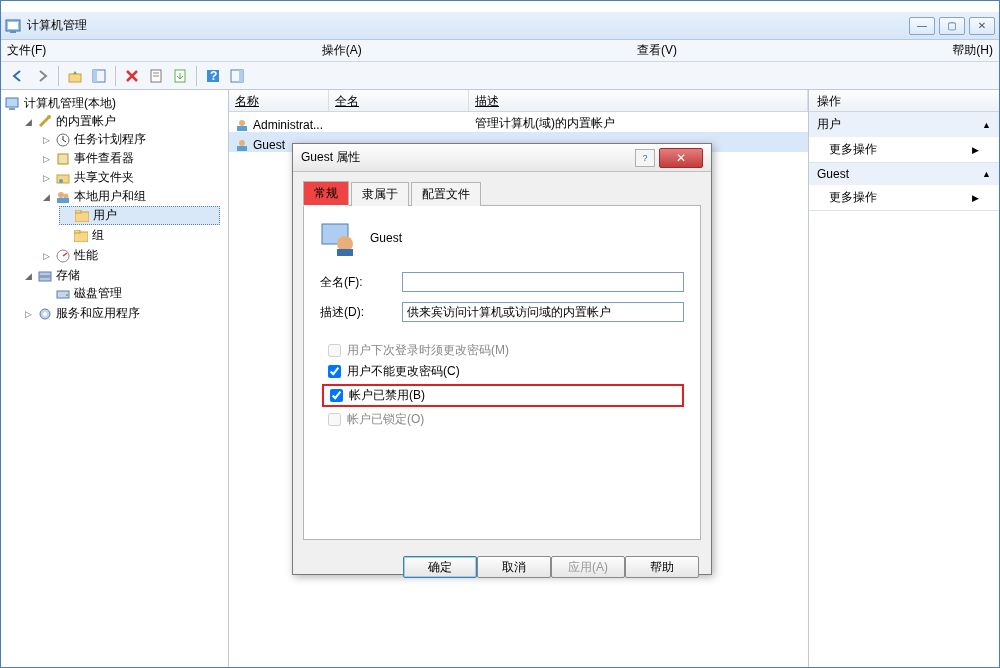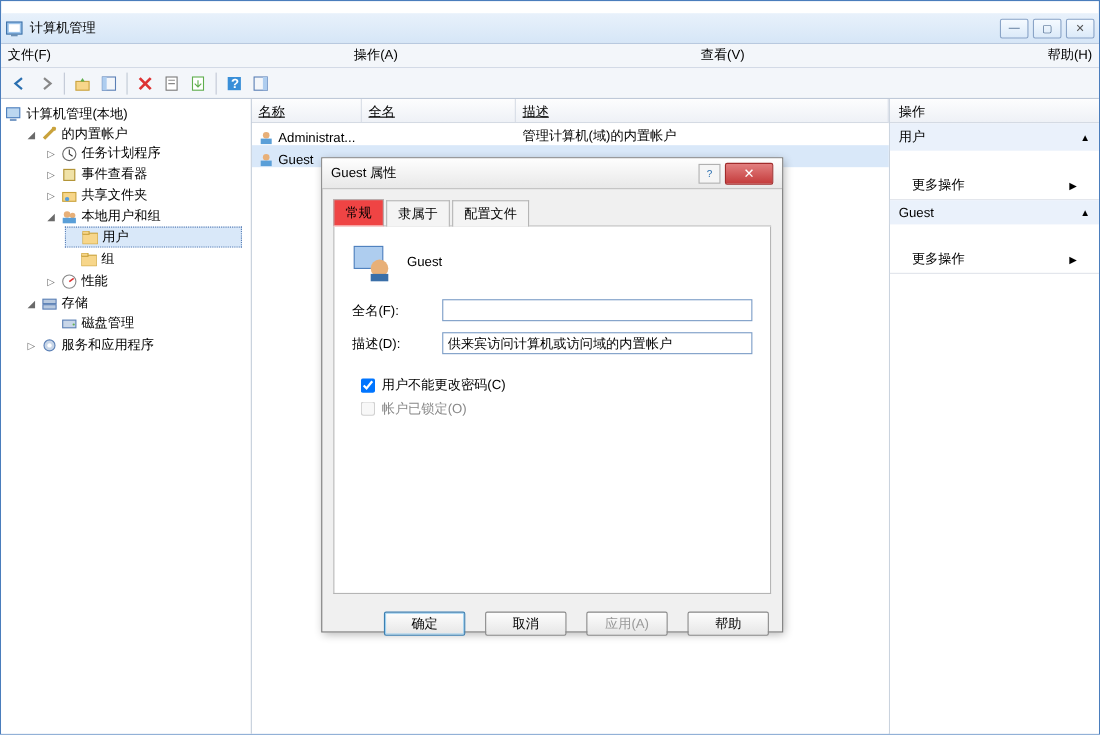--- a/index.html
+++ b/index.html
@@ -38,21 +38,21 @@
 .list-row.selected { background: #d9e8f9; }
 .list-row .cell { padding: 0 6px; display: flex; align-items: center; gap: 4px; }
 .col-name { width: 100px; }
 .col-full { width: 140px; }
 .col-desc { flex: 1; }
 
 .actions-pane { width: 190px; background: #fff; }
 .actions-header { height: 22px; background: linear-gradient(#fdfdfe,#eef1f6); border-bottom: 1px solid #d0d6e0; padding: 3px 8px; }
 .action-group { border-bottom: 1px solid #e0e4ea; }
 .group-head { background: #eaf1fb; padding: 4px 8px; display: flex; justify-content: space-between; align-items: center; }
-.group-item { padding: 4px 20px; display: flex; justify-content: space-between; align-items: center; margin-top: 19px; }
+.group-item { padding: 4px 20px; display: flex; justify-content: space-between; align-items: center; }
 .tri { font-size: 9px; }
 
 
 .dialog { position: absolute; left: 292px; top: 143px; width: 420px; height: 432px; background: #f0f0f0; border: 1px solid #7a7a7a; box-shadow: 2px 2px 8px rgba(0,0,0,0.3); }
 .dlg-title { height: 28px; background: linear-gradient(#fefefe,#e8e8e8); border-bottom: 1px solid #c0c0c0; display: flex; align-items: center; padding: 0 8px; }
 .dlg-title .spacer { flex: 1; }
 .dlg-spin { width: 20px; height: 18px; border: 1px solid #b0b0b0; background: #f5f5f5; margin-left: 4px; font-size: 9px; display: flex; align-items: center; justify-content: center; color: #2a6fb0; }
 .dlg-close { width: 44px; height: 20px; background: linear-gradient(#e27f7f,#c43b3b); color: #fff; display: flex; align-items: center; justify-content: center; margin-left: 4px; border-radius: 2px; border: 1px solid #a12b2b; }
 .dlg-body { padding: 8px 10px; }
 .tabs { display: flex; align-items: flex-end; border-bottom: 1px solid #b5b5b5; }
@@ -61,21 +61,21 @@
 .tab-page { background: #fff; border: 1px solid #b5b5b5; border-top: none; padding: 14px 16px; height: 334px; }
 .user-head { display: flex; align-items: center; gap: 14px; margin-bottom: 16px; }
 .user-icon { width: 36px; height: 36px; }
 .form-row { display: flex; align-items: center; margin-bottom: 10px; gap: 10px; }
 .form-row label { width: 72px; }
 .form-row input[type=text] { flex: 1; height: 20px; border: 1px solid #7a9cc6; padding: 0 4px; }
 .chk-row { display: flex; align-items: center; gap: 6px; margin: 4px 0 4px 8px; }
 .chk-row.disabled { color: #888; }
 .chk-row input { width: 13px; height: 13px; }
 .highlight { border: 2px solid #d22; padding: 1px 4px 1px 6px; margin-left: 2px; }
-.dlg-buttons { display: flex; justify-content: flex-end; gap: 18px; padding: 8px 12px; }
+.dlg-buttons { display: flex; justify-content: flex-end; gap: 0; padding: 8px 12px; }
 .dlg-buttons button { width: 74px; height: 22px; border: 1px solid #8a8a8a; background: linear-gradient(#fdfdfd,#e6e6e6); border-radius: 2px; }
 .dlg-buttons button.default { border: 1px solid #3c7fb1; box-shadow: 0 0 0 1px #9dd0f0 inset; }
 .dlg-buttons button.disabled { color: #999; }
 
 
 svg { display: block; }
 </style>
 </head>
 <body>
 
@@ -412,23 +412,31 @@
       </div>
       <div class="form-row">
         <label>全名(F):</label>
         <input type="text" value="" style="">
       </div>
       <div class="form-row">
         <label>描述(D):</label>
         <input type="text" value="供来宾访问计算机或访问域的内置帐户" style="">
       </div>
       <div style="height:6px"></div>
+      <div class="chk-row disabled">
+        <input type="checkbox" disabled="" style="">
+        <span>用户下次登录时须更改密码(M)</span>
+      </div>
       <div class="chk-row">
         <input type="checkbox" checked="" style="">
         <span>用户不能更改密码(C)</span>
+      </div>
+      <div class="chk-row highlight">
+        <input type="checkbox" checked="" style="">
+        <span>帐户已禁用(B)</span>
       </div>
       <div class="chk-row disabled">
         <input type="checkbox" disabled="" style="">
         <span>帐户已锁定(O)</span>
       </div>
     </div>
   </div>
   <div class="dlg-buttons">
     <button class="default">确定</button>
     <button>取消</button>

